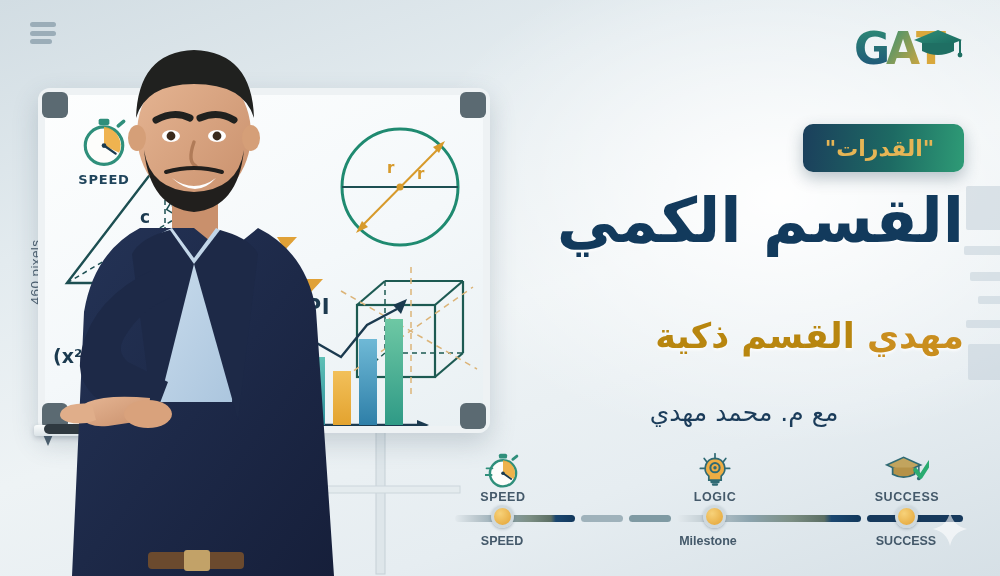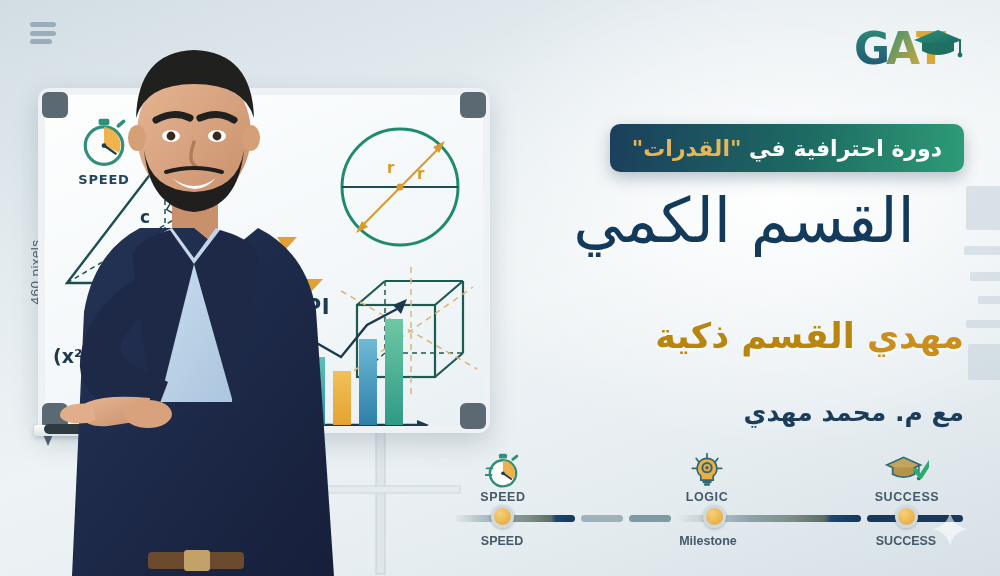--- a/index.html
+++ b/index.html
@@ -69,35 +69,35 @@
     border-radius:10px;
     background:linear-gradient(95deg,#1b3f5c 0%,#1d6a63 55%,#2e9b76 100%);
     box-shadow:0 6px 16px rgba(25,60,80,.3);
     font-size:22px; font-weight:700; color:#ffffff; direction:rtl;
     white-space:nowrap;
   }
   #badge .gold { color:#e6b555; }
 
   #headline {
     position:absolute; right:36px; top:188px; width:440px;
-    text-align:center; direction:rtl;
-    font-size:62px; line-height:1.06; font-weight:400; color:#123a5c;
+    text-align:right; direction:rtl;
+    font-size:62px; line-height:1.06; font-weight:700; color:#123a5c;
     text-shadow:0 2px 3px rgba(255,255,255,.85);
   }
   #subline {
     position:absolute; right:36px; top:316px; width:440px;
     text-align:right; direction:rtl;
     font-size:35px; font-weight:800; color:#c98e1e;
     text-shadow:0 2px 3px rgba(255,255,255,.8);
   }
   #subline .dk { color:#b8860f; }
   #presenter {
     position:absolute; right:36px; top:398px; width:440px;
-    text-align:right; direction:rtl;
-    font-size:25px; font-weight:700; color:#1b3c5a;
+    text-align:center; direction:rtl;
+    font-size:25px; font-weight:400; color:#1b3c5a;
   }
 
   
   #milestones { position:absolute; left:455px; top:452px; width:520px; height:110px; }
   .ms-node { position:absolute; top:0; width:120px; text-align:center; }
   .ms-ico { height:36px; display:flex; align-items:center; justify-content:center; }
   .ms-cap { margin-top:2px; font-size:12.5px; font-weight:600; color:#44596a;
     letter-spacing:.6px; font-family:"Liberation Sans",sans-serif; }
   #ms-track { position:absolute; left:0; top:62px; width:520px; height:9px; }
   .ms-dot { position:absolute; top:53px; width:23px; height:23px; border-radius:50%;
@@ -385,21 +385,21 @@
     <path d="M122 150 q28 -8 56 0" stroke="#211f1d" stroke-width="4" fill="none" stroke-linecap="round"></path>
 
     <path d="M108 248 q-58 28 -70 78 q-10 38 26 58 l44 18 16 -42 -40 -20 q-12 -10 -4 -24 q16 -28 46 -40 Z" fill="#1d2947"></path>
 
     <path d="M106 376 q-42 -4 -62 4 q-12 6 -6 16 q6 10 26 8 l40 -6 Z" fill="url(#skin)"></path>
     <path d="M48 382 q-22 -2 -30 6 q-6 8 6 12 q14 4 28 -2 Z" fill="#e0ae8a"></path>
     <ellipse cx="104" cy="392" rx="24" ry="14" fill="#d9a27c"></ellipse>
   </svg>
 
   <div id="badge">
-    <span>دورة احترافية في</span>&nbsp;<span class="gold">"القدرات"</span>
+    &nbsp;<span class="gold">"القدرات"</span>
   </div>
 
   <div id="headline">القسم الكمي</div>
 
   <div id="subline">
     <span>مهدي</span>
     <span class="dk">القسم ذكية</span>
   </div>
 
   <div id="presenter">مع م. محمد مهدي</div>
@@ -417,21 +417,21 @@
           <circle cx="22" cy="26" r="2.2" fill="#1b3a4f"></circle>
           <g stroke="#2f8f7b" stroke-width="2.4" stroke-linecap="round">
             <line x1="2" y1="20" x2="9" y2="20"></line>
               <line x1="0" y1="28" x2="8" y2="28"></line>
           </g>
         </svg>
       </div>
       <div class="ms-cap">SPEED</div>
     </div>
 
-    <div class="ms-node" style="left:192px;">
+    <div class="ms-node" style="left:200px;">
       <div class="ms-ico">
         <svg viewBox="0 0 44 44" width="34" height="34">
           <g stroke="#2f6a74" stroke-width="2.2" stroke-linecap="round">
             <line x1="22" y1="1" x2="22" y2="6"></line>
             <line x1="8" y1="7" x2="11" y2="11"></line>
               <line x1="36" y1="7" x2="33" y2="11"></line>
             <line x1="3" y1="20" x2="8" y2="20"></line>
               <line x1="41" y1="20" x2="36" y2="20"></line>
           </g>
           <path d="M22 7 a13 13 0 0 1 8 23 v5 h-16 v-5 a13 13 0 0 1 8 -23 Z" fill="#eead43" stroke="#2f6a74" stroke-width="2.2"></path>

